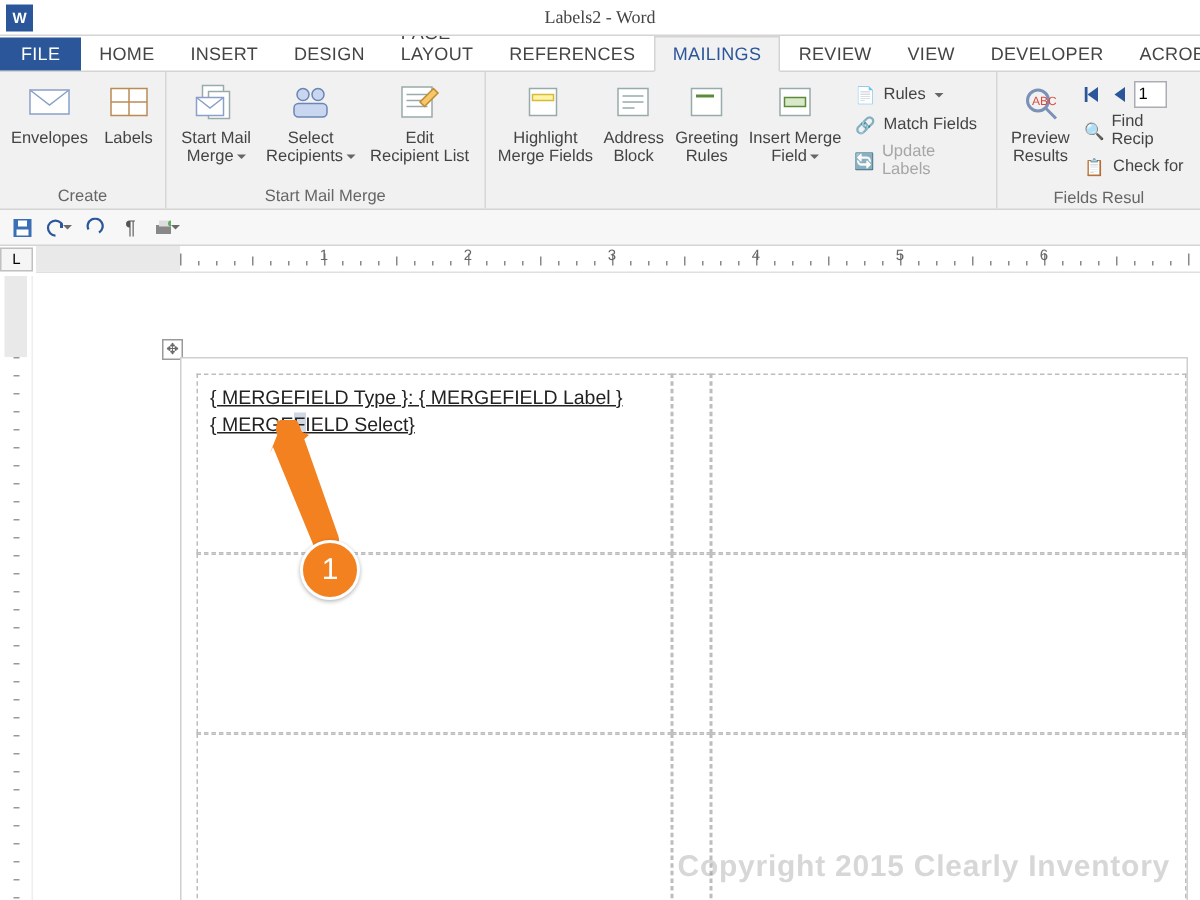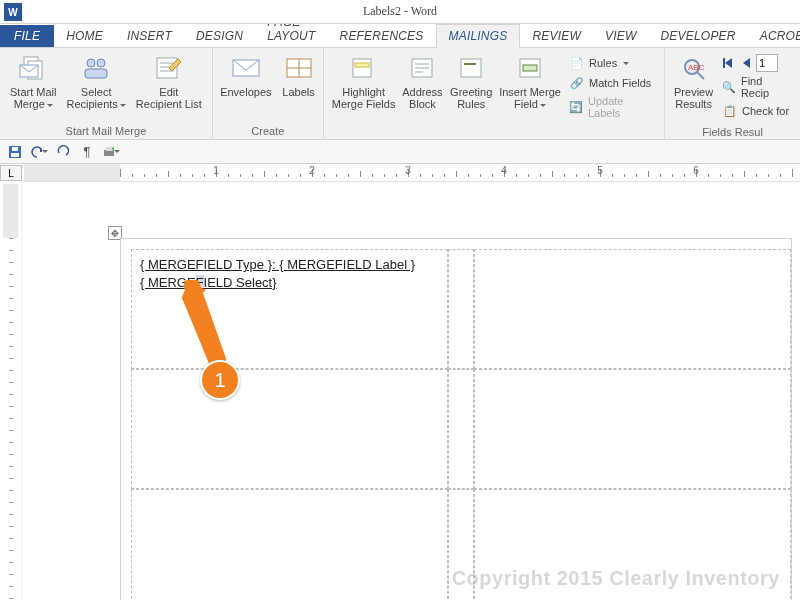--- a/index.html
+++ b/index.html
@@ -4,21 +4,21 @@
 <style>
   * { box-sizing: border-box; margin:0; padding:0; font-family: "Segoe UI", Tahoma, sans-serif; }
   body { background:#fff; width:800px; height:600px; overflow:hidden; position:relative; font-size:12px; }
 
   
   .titlebar { height:24px; background:#fff; border-bottom:1px solid #d4d4d4; display:flex; align-items:center; justify-content:center; position:relative; }
   .word-icon { position:absolute; left:4px; top:3px; width:18px; height:18px; background:#2b579a; color:#fff; font-size:10px; font-weight:bold; display:flex; align-items:center; justify-content:center; }
   .titlebar .title { font-size:12px; color:#444;font-family:Liberation Serif, serif; }
 
   
-  .tabsrow { height:24px; background:#fff; display:flex; align-items:flex-end; padding-left:0; border-bottom:1px solid #d4d4d4;font-style:italic; }
+  .tabsrow { height:24px; background:#fff; display:flex; align-items:flex-end; padding-left:0; border-bottom:1px solid #d4d4d4; }
   .tab { padding:4px 12px 4px 12px; font-size:12px; color:#444; cursor:pointer; text-transform:uppercase; letter-spacing:0.2px;}
   .tab.file { background:#2b579a; color:#fff; padding:4px 14px; }
   .tab.active { color:#2b579a; border:1px solid #d4d4d4; border-bottom:1px solid #f1f1f1; background:#f1f1f1; position:relative; top:1px;}
 
   
   .ribbon { height:92px; background:#f1f1f1; border-bottom:1px solid #d4d4d4; display:flex; }
   .group { border-right:1px solid #d7d7d7; padding:2px 6px 0 6px; display:flex; flex-direction:column; align-items:center; justify-content:space-between; }
   .group .btns { display:flex; gap:2px; }
   .bigbtn { display:flex; flex-direction:column; align-items:center; justify-content:flex-start; padding:2px 4px; cursor:pointer; min-width:42px;}
   .bigbtn .ico { width:32px; height:32px; margin-bottom:2px; display:flex; align-items:center; justify-content:center; }
@@ -85,20 +85,45 @@
   <div class="tab">REFERENCES</div>
   <div class="tab active">MAILINGS</div>
   <div class="tab">REVIEW</div>
   <div class="tab">VIEW</div>
   <div class="tab">DEVELOPER</div>
   <div class="tab">ACROBAT</div>
 </div>
 
 <div class="ribbon">
 
+  <div class="group" style="min-width:100px">
+    <div class="btns">
+      <div class="bigbtn">
+        <div class="ico">
+          <svg width="28" height="22">
+              <rect x="1" y="3" width="26" height="16" fill="#fff" stroke="#8aa0c8"></rect>
+              <polyline points="1,3 14,13 27,3" fill="none" stroke="#8aa0c8"></polyline>
+            </svg>
+        </div>
+        <div class="lbl">Envelopes</div>
+      </div>
+      <div class="bigbtn">
+        <div class="ico">
+          <svg width="28" height="22">
+              <rect x="2" y="2" width="24" height="18" fill="#fff" stroke="#ba8b55"></rect>
+              <line x1="2" y1="11" x2="26" y2="11" stroke="#ba8b55"></line>
+              <line x1="14" y1="2" x2="14" y2="20" stroke="#ba8b55"></line>
+            </svg>
+        </div>
+        <div class="lbl">Labels</div>
+      </div>
+    </div>
+    <div class="gname">Create</div>
+  </div>
+
   <div class="group">
     <div class="btns">
       <div class="bigbtn">
         <div class="ico">
           <svg width="30" height="26">
               <rect x="6" y="2" width="14" height="18" fill="#fff" stroke="#9aa"></rect>
               <rect x="10" y="6" width="14" height="18" fill="#fff" stroke="#9aa"></rect>
               <rect x="2" y="10" width="18" height="12" fill="#fff" stroke="#8aa0c8"></rect>
               <polyline points="2,10 11,17 20,10" fill="none" stroke="#8aa0c8"></polyline>
             </svg>
@@ -125,45 +150,20 @@
               <line x1="6" y1="12" x2="20" y2="12" stroke="#9aa"></line>
               <line x1="6" y1="16" x2="20" y2="16" stroke="#9aa"></line>
               <polygon points="18,16 27,7 24,4 15,13" fill="#f6c76b" stroke="#c08a2e"></polygon>
             </svg>
         </div>
         <div class="lbl">Edit
 Recipient List</div>
       </div>
     </div>
     <div class="gname">Start Mail Merge</div>
-  </div>
-
-  <div class="group" style="min-width:100px">
-    <div class="btns">
-      <div class="bigbtn">
-        <div class="ico">
-          <svg width="28" height="22">
-              <rect x="1" y="3" width="26" height="16" fill="#fff" stroke="#8aa0c8"></rect>
-              <polyline points="1,3 14,13 27,3" fill="none" stroke="#8aa0c8"></polyline>
-            </svg>
-        </div>
-        <div class="lbl">Envelopes</div>
-      </div>
-      <div class="bigbtn">
-        <div class="ico">
-          <svg width="28" height="22">
-              <rect x="2" y="2" width="24" height="18" fill="#fff" stroke="#ba8b55"></rect>
-              <line x1="2" y1="11" x2="26" y2="11" stroke="#ba8b55"></line>
-              <line x1="14" y1="2" x2="14" y2="20" stroke="#ba8b55"></line>
-            </svg>
-        </div>
-        <div class="lbl">Labels</div>
-      </div>
-    </div>
-    <div class="gname">Create</div>
   </div>
 
   <div class="group">
     <div class="btns">
       <div class="bigbtn">
         <div class="ico">
             <svg width="28" height="24">
               <rect x="3" y="3" width="18" height="18" fill="#fff" stroke="#9aa"></rect>
               <rect x="5" y="7" width="14" height="4" fill="#fff3a6" stroke="#d6bb3a"></rect>
             </svg>

